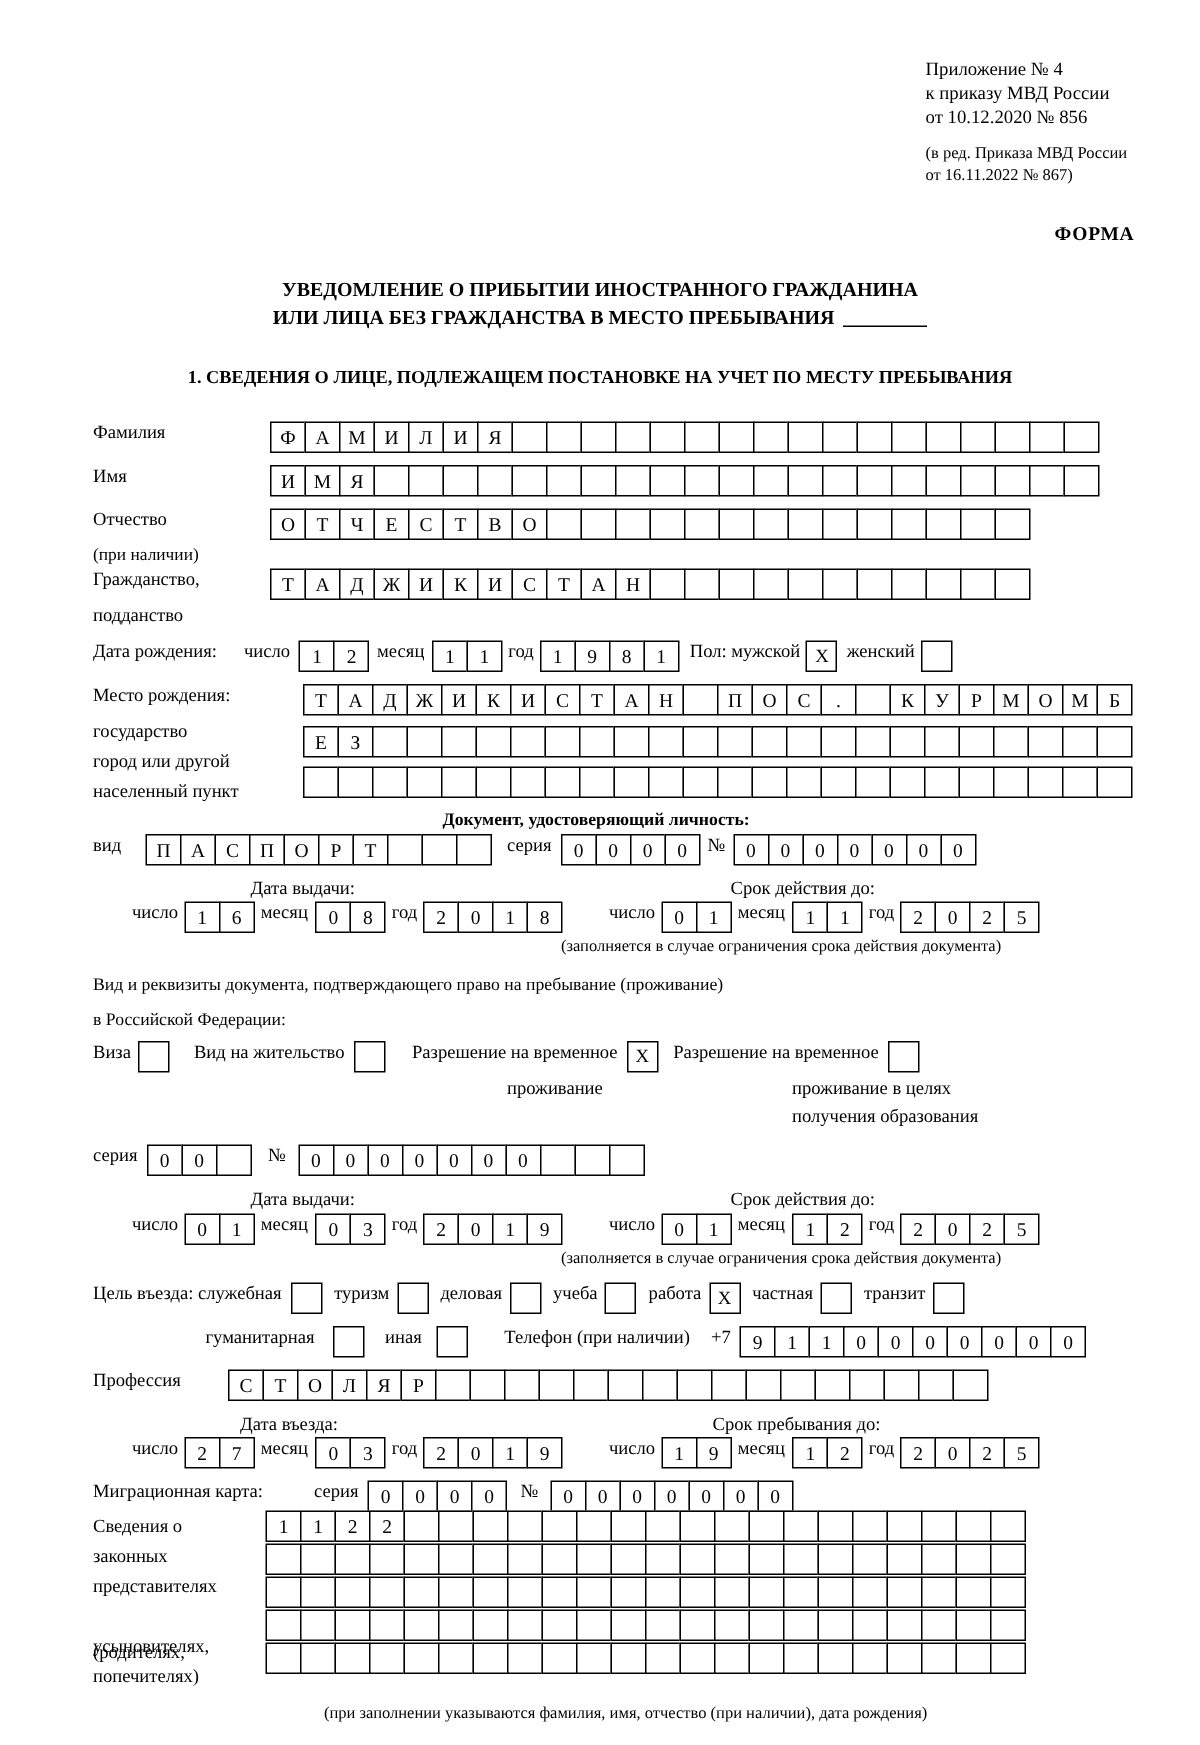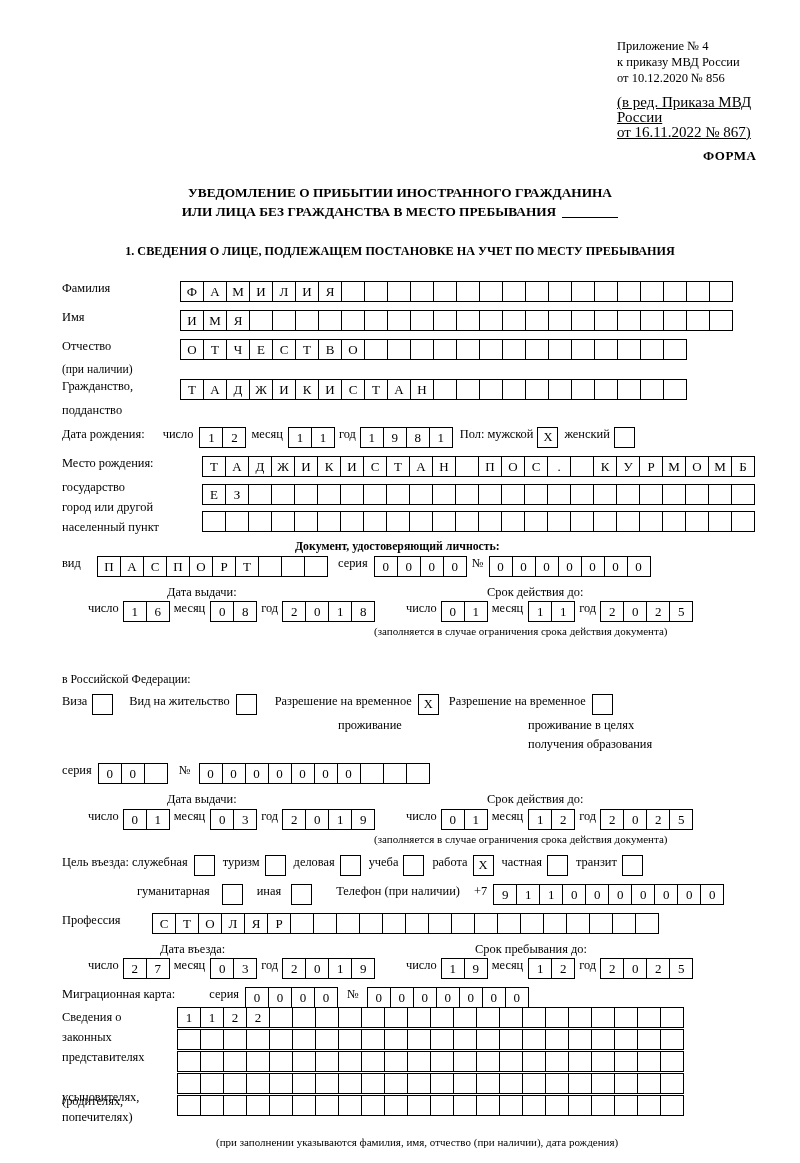--- a/index.html
+++ b/index.html
@@ -8,21 +8,21 @@
     background:#ffffff;
     font-family:"Liberation Serif", serif;
     color:#000;
     position:relative;
     overflow:hidden;
   }
   .page{position:relative;width:800px;height:1163px;padding:16px;box-sizing:border-box;}
 
   
   .hdr{position:absolute;left:617px;top:38px;font-size:12.5px;line-height:16px;}
-  .hdr .sm{font-size:15px;line-height:15px;margin-top:9px;text-decoration:underline;}
+  .hdr .sm{font-size:11px;line-height:15px;margin-top:9px;}
   .forma{position:absolute;left:703px;top:148px;font-weight:bold;font-size:13px;letter-spacing:.5px;}
 
   .title{position:absolute;left:0;top:183px;width:800px;text-align:center;font-weight:bold;font-size:13.3px;line-height:19px;}
   .title .ln{display:inline-block;}
   .title .blank{display:inline-block;width:56px;border-bottom:1px solid #000;vertical-align:-2px;margin-left:6px;}
 
   .sect{position:absolute;left:0;top:244px;width:800px;text-align:center;font-weight:bold;font-size:12.2px;}
 
   
   .row{position:absolute;display:flex;align-items:flex-start;}
@@ -376,20 +376,21 @@
     <span class="cells" style="margin-left:4px;" id="val-year">
         <span class="cell">2</span>
         <span class="cell">0</span>
         <span class="cell">2</span>
         <span class="cell">5</span>
       </span>
   </div>
 
   <div class="tiny" style="position:absolute;left:374px;top:625px;">(заполняется в случае ограничения срока действия документа)</div>
 
+  <div class="lbl" style="position:absolute;left:62px;top:649px;font-size:11.8px;">Вид и реквизиты документа, подтверждающего право на пребывание (проживание)</div>
   <div class="lbl" style="position:absolute;left:62px;top:672px;font-size:11.8px;">в Российской Федерации:</div>
 
   <div class="row" style="left:62px;top:694px;">
     <span class="lbl">Виза</span>
     <span class="box" style="margin-left:5px;"></span>
     <span class="lbl" style="margin-left:16px;">Вид на жительство</span>
     <span class="box" style="margin-left:6px;"></span>
     <span class="lbl" style="margin-left:18px;">Разрешение на временное</span>
     <span class="box" style="margin-left:6px;">X</span>
     <span class="lbl" style="margin-left:10px;">Разрешение на временное</span>

